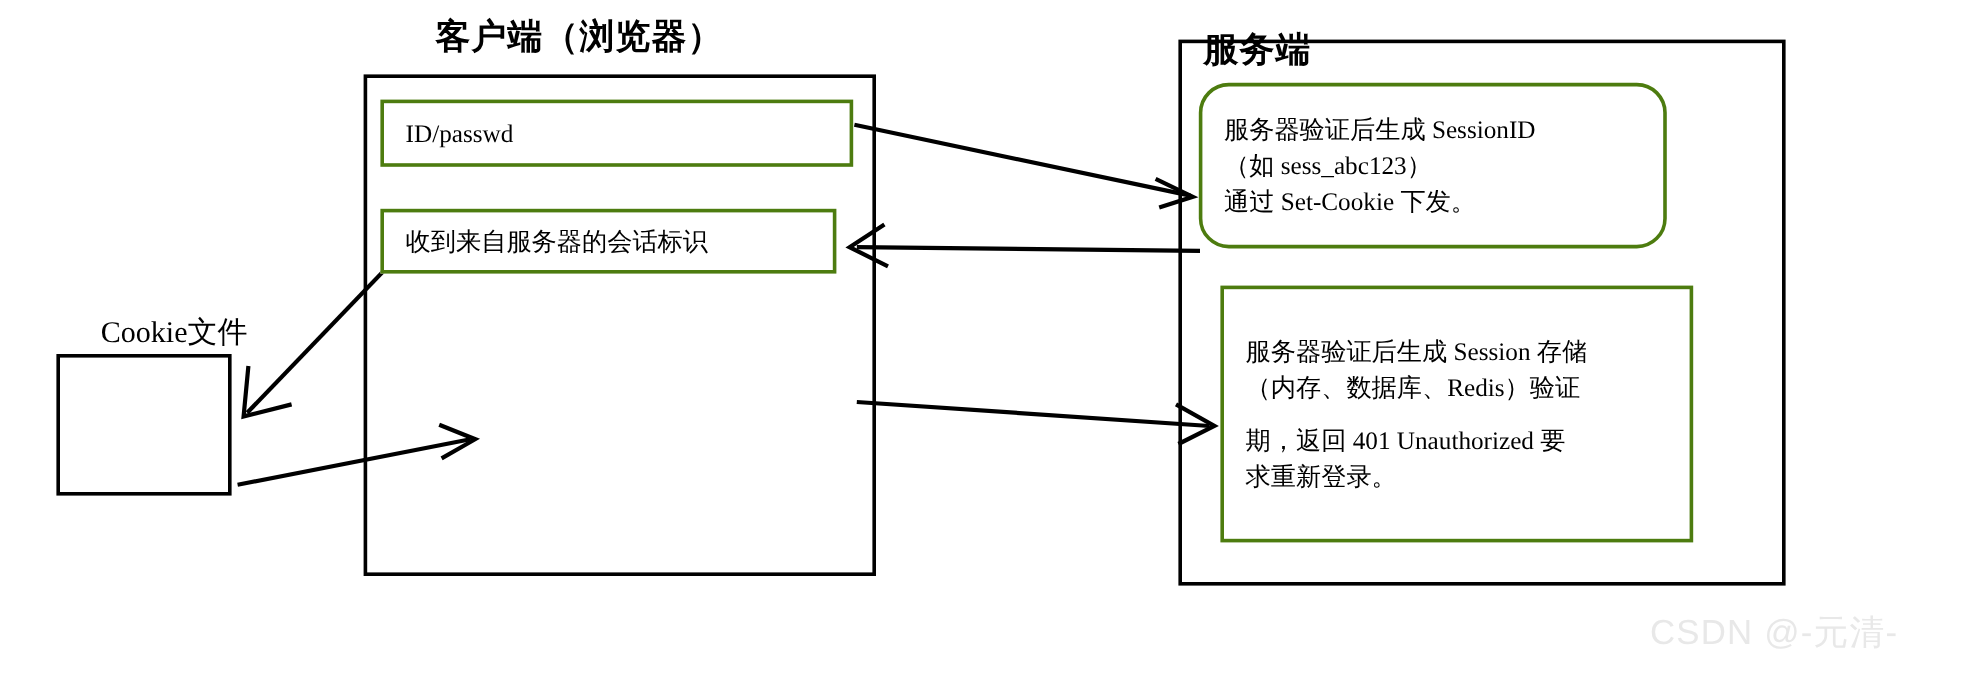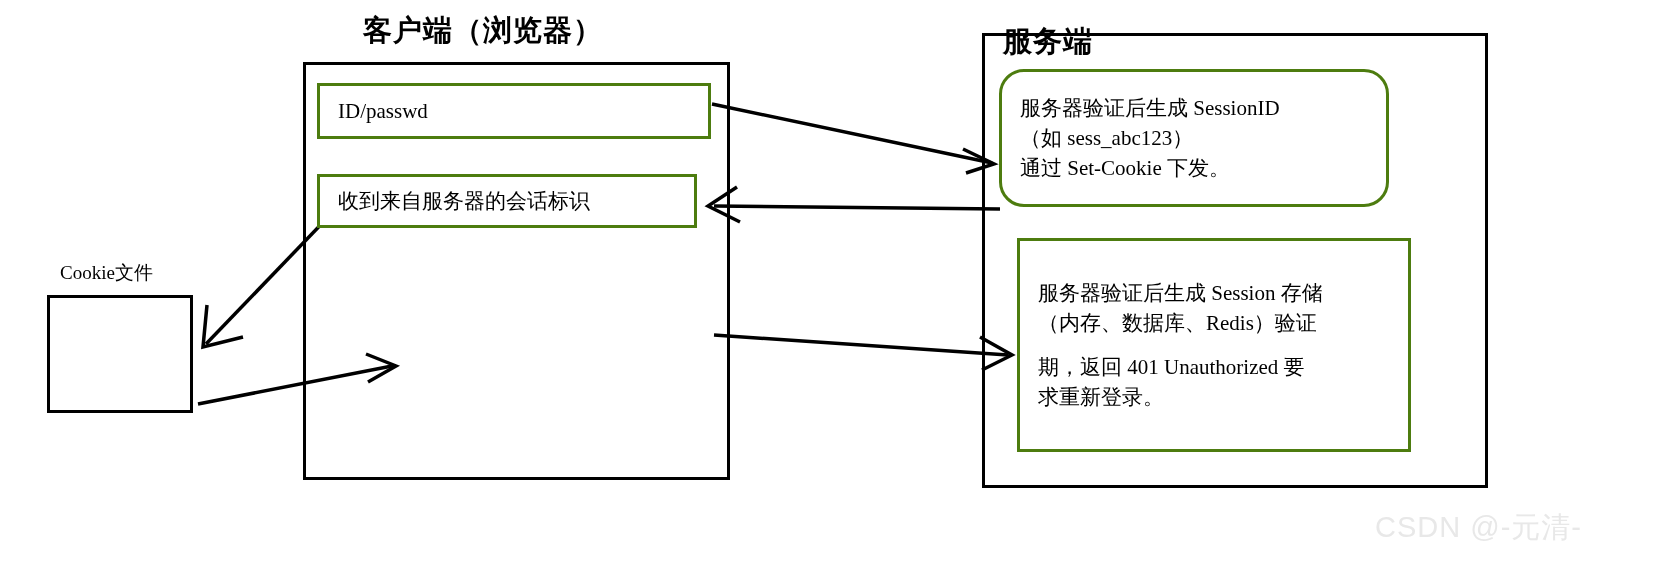--- a/index.html
+++ b/index.html
@@ -47,23 +47,24 @@
     white-space: pre;
     padding-left: 18px;
     color: #000;
   }
   .gap-line {
     height: 14px;
   }
   .small-label {
     position: absolute;
     font-family: "Liberation Serif", "DejaVu Serif", serif;
-    font-size: 19px;
+    font-size: 25px;
     white-space: nowrap;
     color: #000;
+    margin-left: 24px;
   }
   .plain-box {
     position: absolute;
     border: 3px solid #000;
     background: #ffffff;
     box-sizing: border-box;
   }
   svg.arrows {
     position: absolute;
     left: 0;

